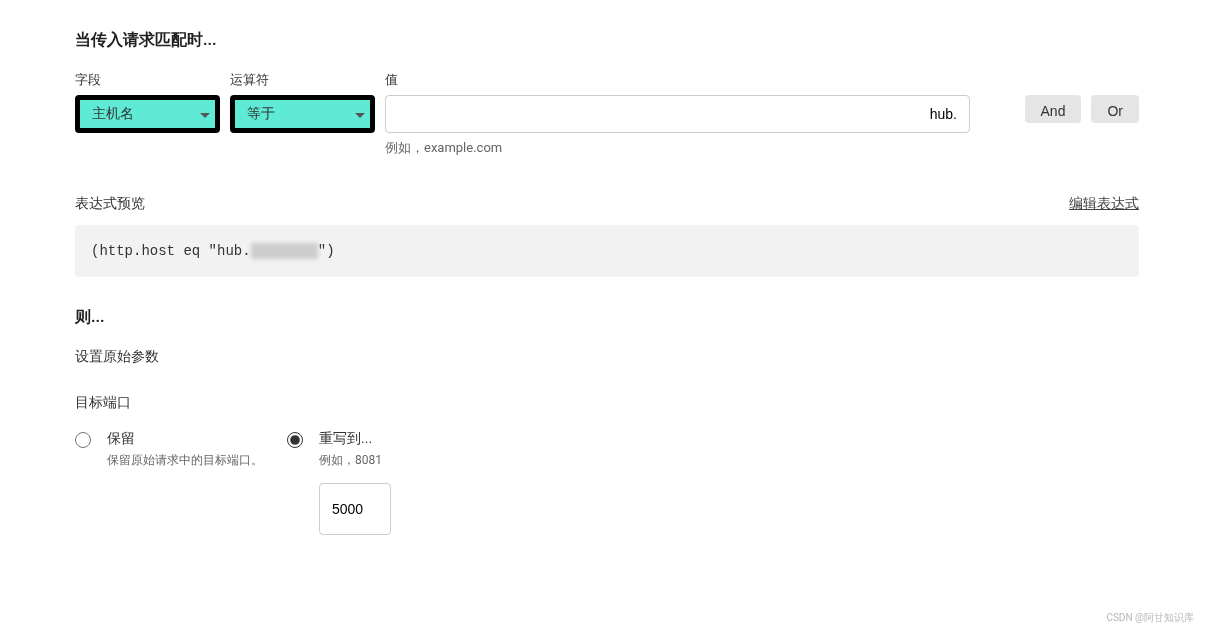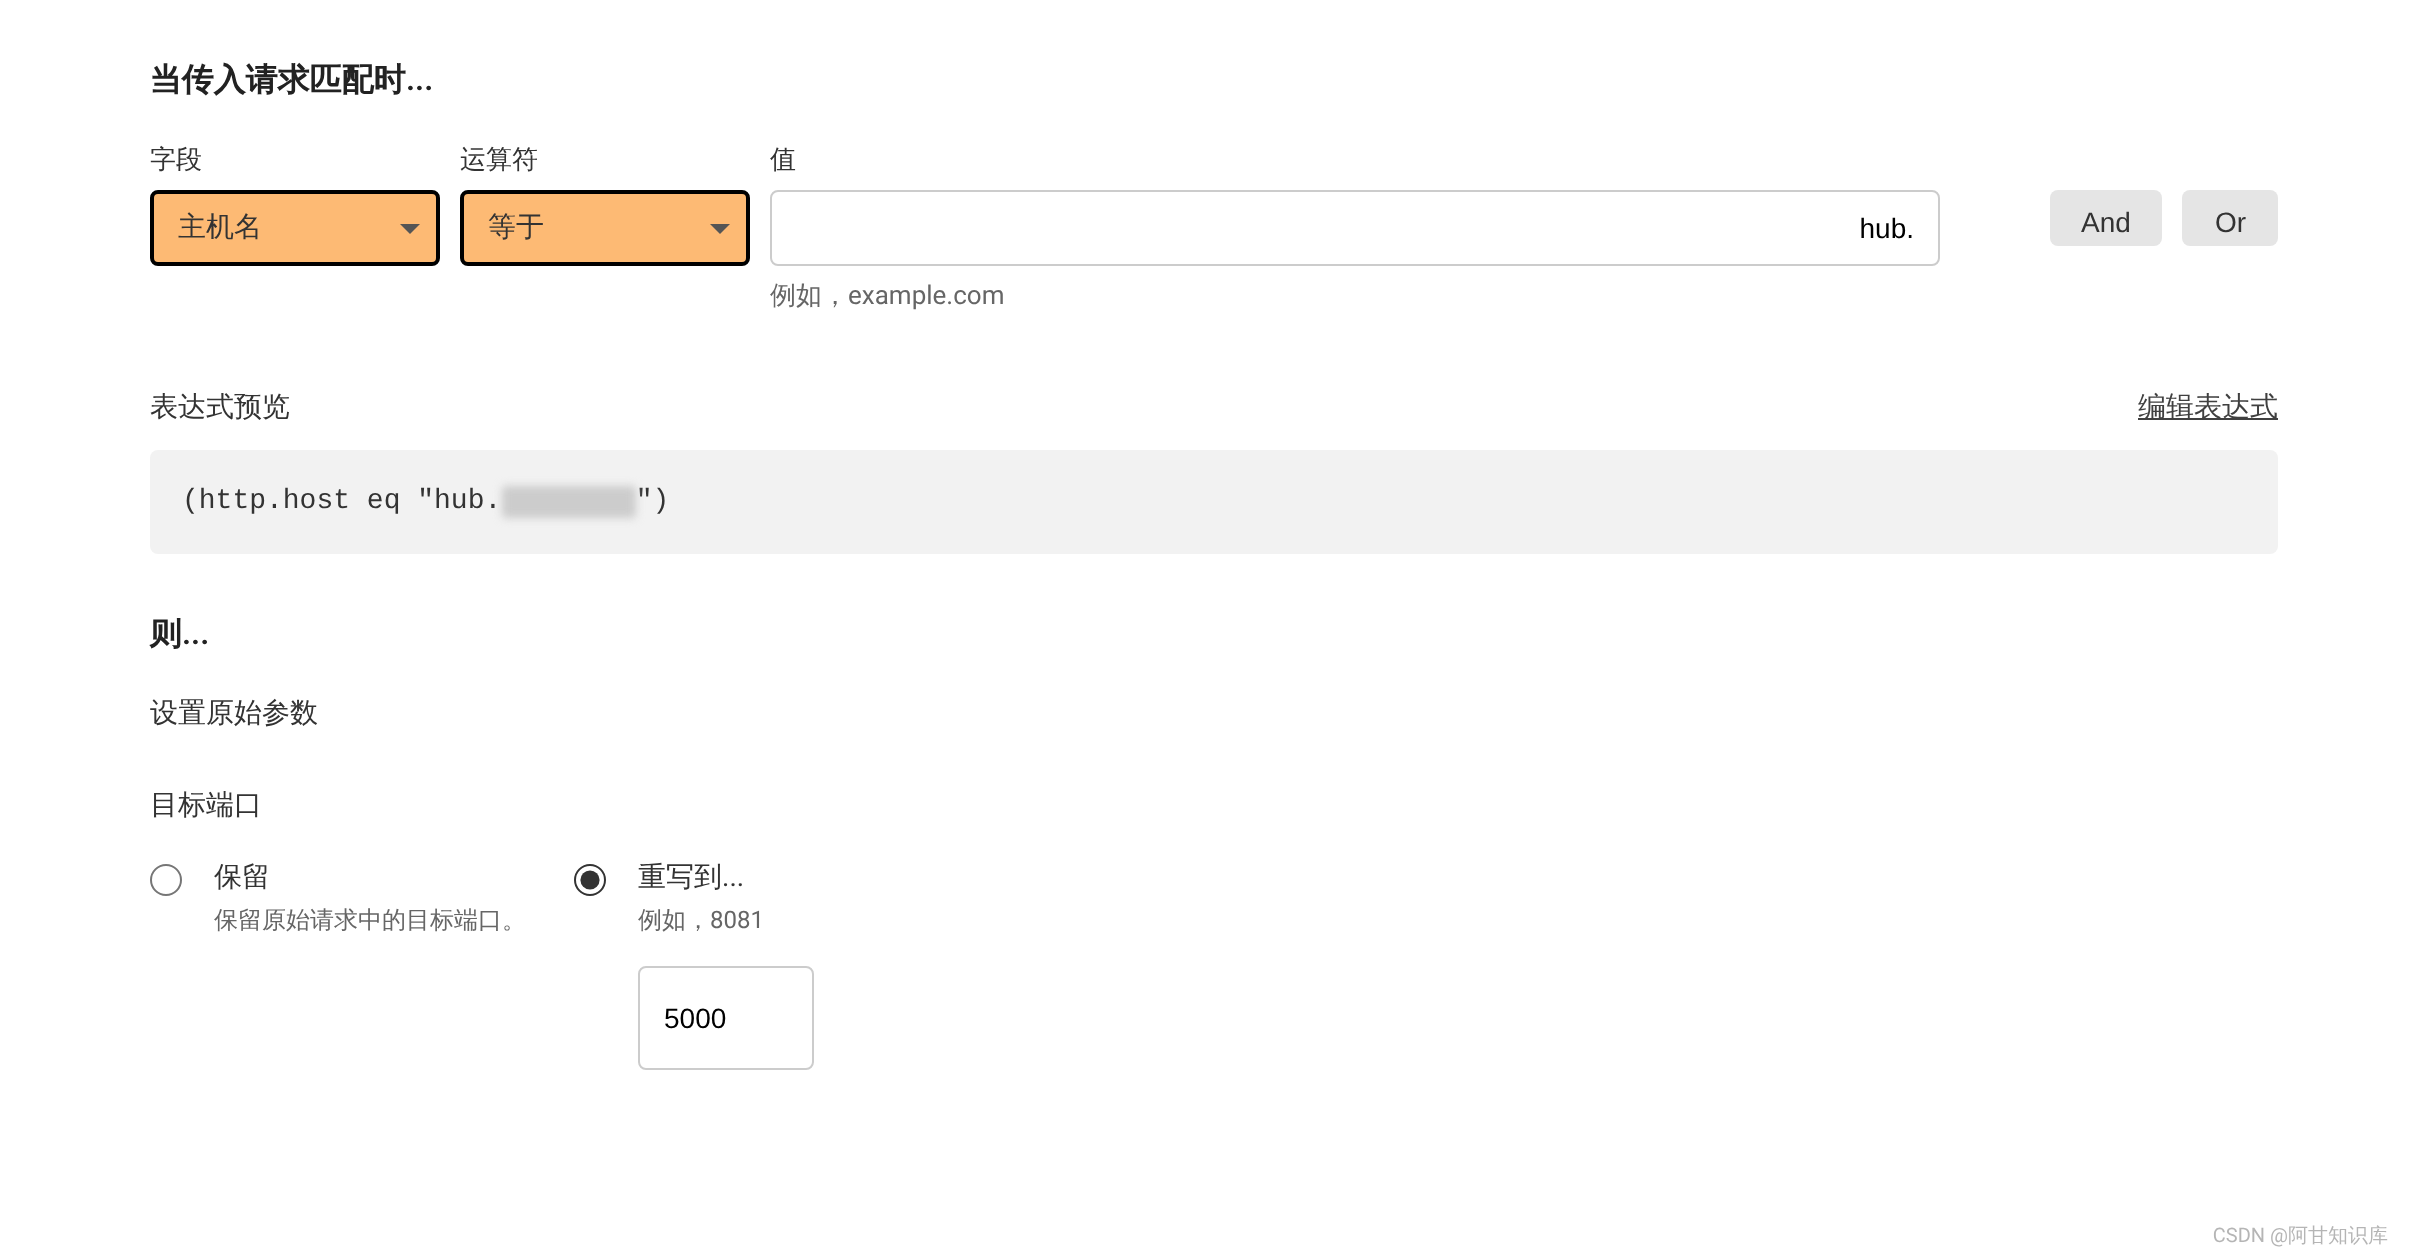--- a/index.html
+++ b/index.html
@@ -36,25 +36,25 @@
     .filter-label {
       font-size: 13px;
       color: #333;
       margin-bottom: 6px;
     }
     .select-wrap {
       position: relative;
       display: inline-block;
     }
     .select-box {
-      border: 2px solid #000000;
+      border: 5px solid #000000;
       border-radius: 4px;
       padding: 8px 32px 8px 12px;
       font-size: 14px;
-      background: #fdba74;
+      background: #5eead4;
       cursor: pointer;
       width: 145px;
       height: 38px;
       display: flex;
       align-items: center;
     }
     .select-wrap .caret {
       position: absolute;
       right: 10px;
       top: 50%;
@@ -170,21 +170,21 @@
     }
     .radio-hint {
       font-size: 12px;
       color: #666;
     }
     .port-input {
       border: 1px solid #ccc;
       border-radius: 4px;
       padding: 25px 12px;
       font-size: 14px;
-      width: 88px;
+      width: 72px;
       height: 36px;
       margin-top: 10px;
     }
     .watermark {
       position: fixed;
       bottom: 0;
       right: 20px;
       font-size: 10px;
       color: rgba(120,120,120,0.55);
       pointer-events: none;

